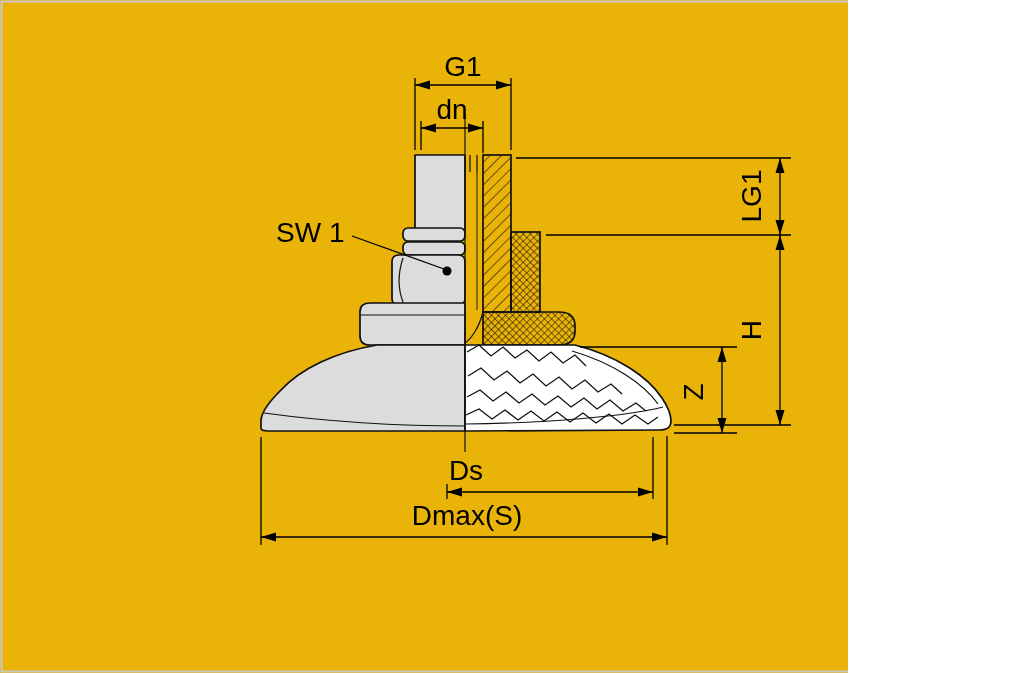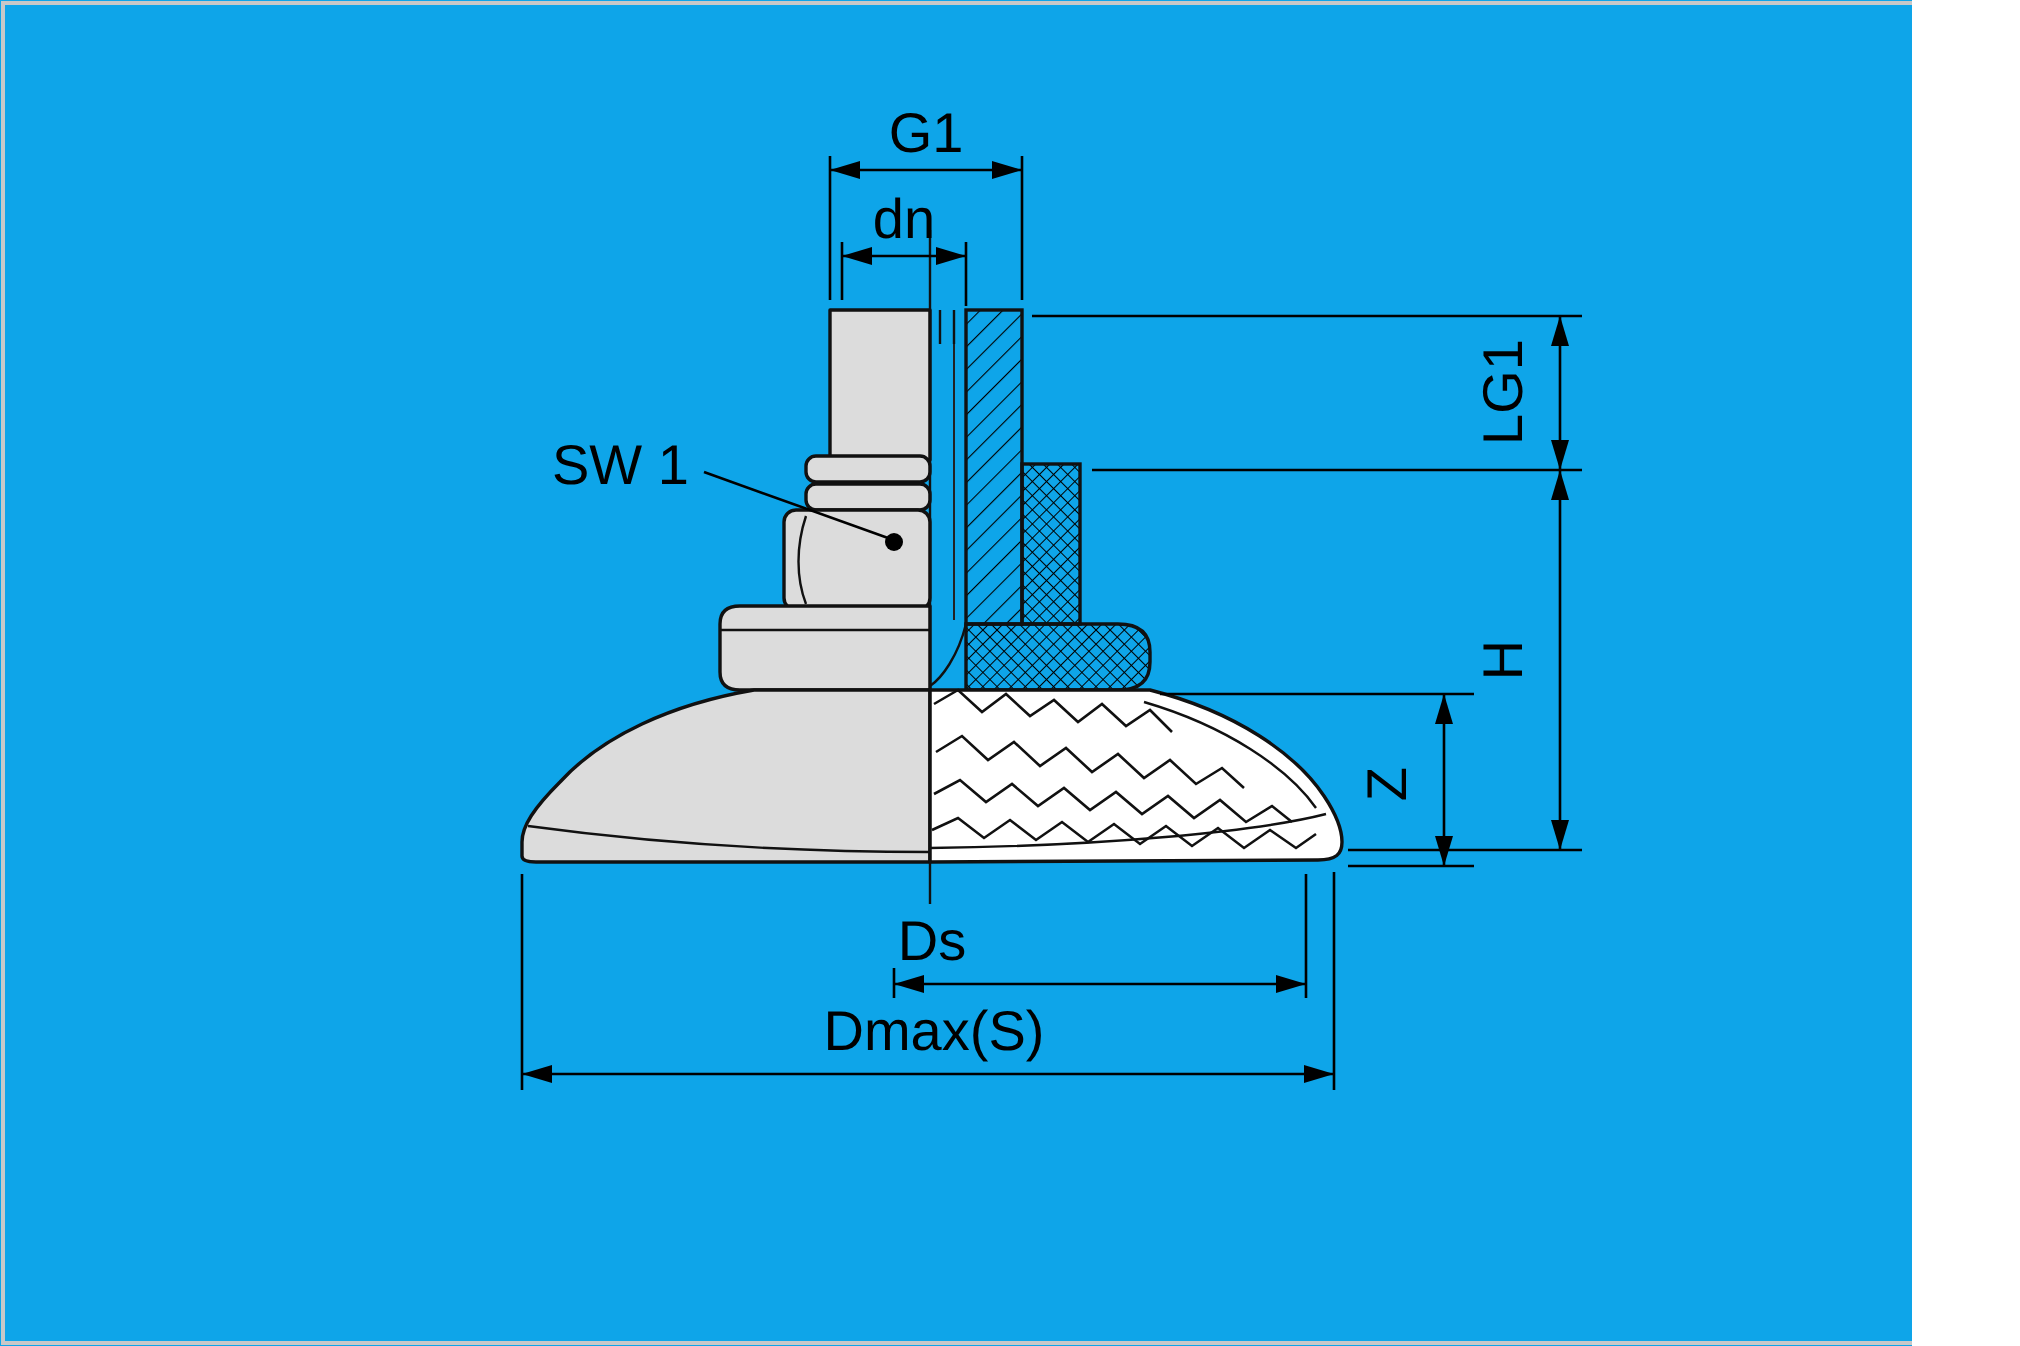--- a/index.html
+++ b/index.html
@@ -3,23 +3,23 @@
 <meta charset="utf-8">
 <style>
   html, body {
     margin: 0;
     padding: 0;
     background: #ffffff;
     font-family: "Liberation Sans", sans-serif;
   }
   .stage {
     position: relative;
-    width: 956px;
+    width: 848px;
     height: 673px;
-    background: #0ea5e9;
+    background: #eab308;
     overflow: hidden;
   }
   svg { display: block; }
   .part-outline {
     fill: #dcdcdc;
     stroke: #111111;
     stroke-width: 1.7;
     stroke-linejoin: round;
   }
   .section-white {

